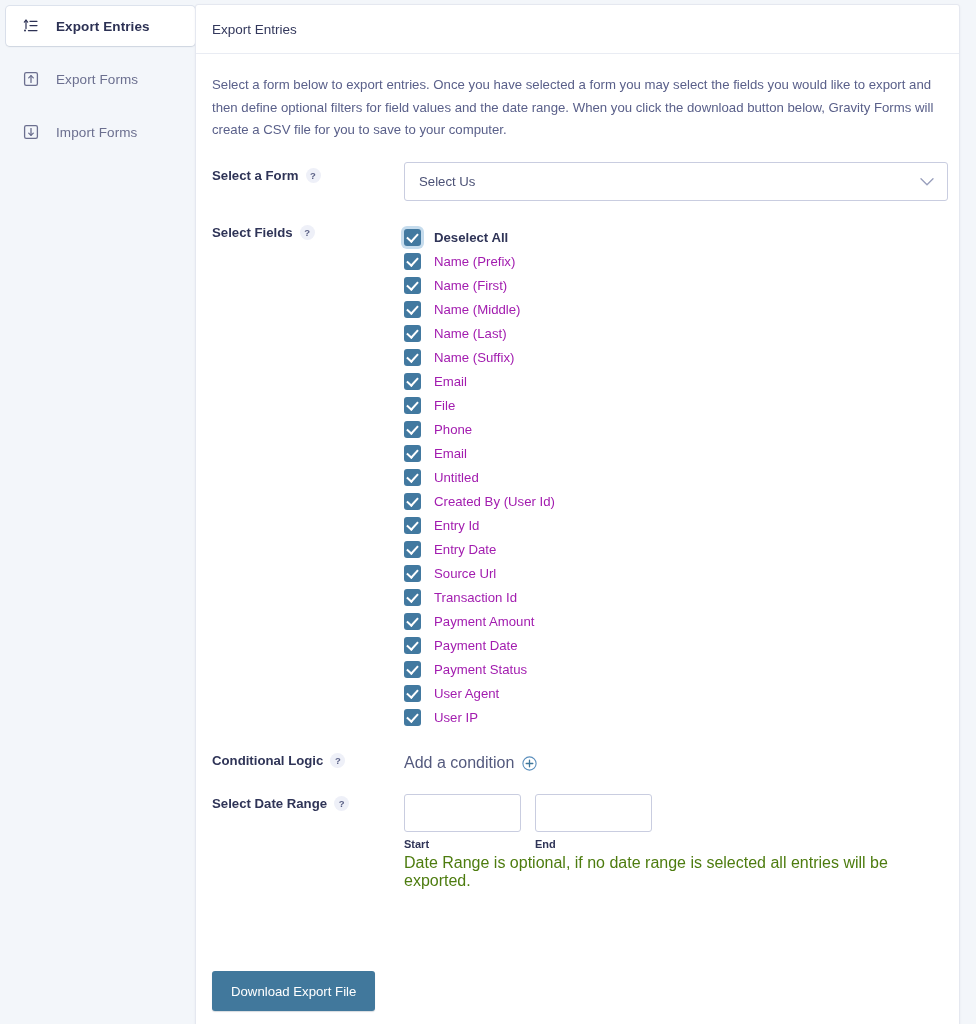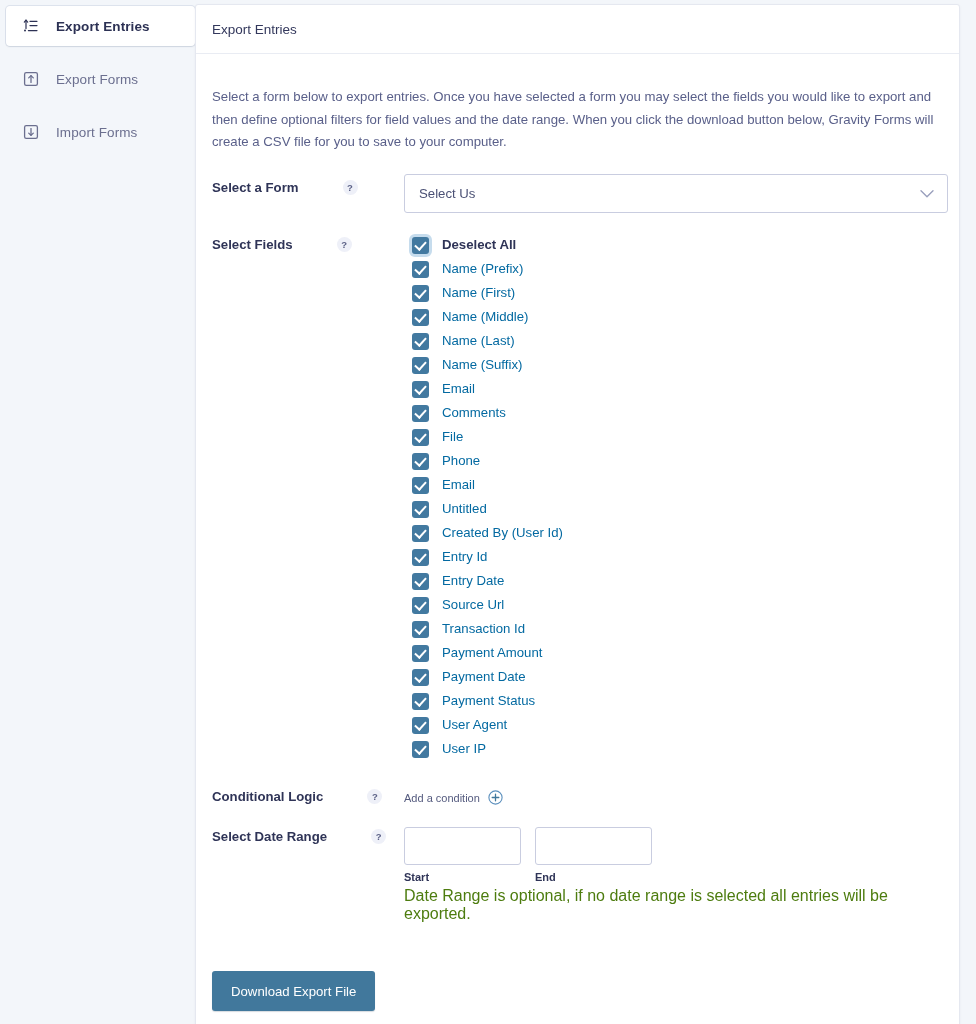--- a/index.html
+++ b/index.html
@@ -71,38 +71,37 @@
     font-size: 13.5px;
     color: #33385c;
   }
   .panel-body { padding: 20px 16px 0 16px; }
 
   .intro {
     color: #5a608a;
     font-size: 13.2px;
     line-height: 1.72;
     max-width: 742px;
-    margin: 12px 0 20px 0;
+    margin: 0 0 20px 0;
   }
 
   .row {
     display: flex;
     align-items: flex-start;
     margin-bottom: 22px;
   }
   .row-label {
     width: 192px;
     flex: 0 0 192px;
     padding-top: 6px;
     font-size: 13.2px;
     font-weight: 700;
     color: #2f3457;
     display: flex;
     align-items: center;
-    gap: 37px;
   }
   .row-label.tight { padding-top: 2px; }
   .help {
     display: inline-flex;
     align-items: center;
     justify-content: center;
     width: 15px; height: 15px;
     margin-left: 7px;
     border-radius: 50%;
     background: #eef0f8;
@@ -133,22 +132,22 @@
     position: absolute;
     right: 13px; top: 50%;
     transform: translateY(-50%);
     pointer-events: none;
   }
 
   
   .cb-list { padding-top: 2px; }
   .cb-row {
     display: flex;
+    align-items: center;
     height: 24px;
-    margin-left: 8px;
   }
   .cb {
     width: 17px; height: 17px;
     flex: 0 0 17px;
     border-radius: 3px;
     background: #4279a0;
     position: relative;
     cursor: pointer;
     margin-right: 13px;
   }
@@ -159,33 +158,33 @@
     width: 5px; height: 9px;
     border: solid #fff;
     border-width: 0 2px 2px 0;
     transform: rotate(42deg);
   }
   .cb.focused {
     box-shadow: 0 0 0 3px #c6dced;
   }
   .cb-label {
     font-size: 13.2px;
-    color: #0369a1;
+    color: #a21caf;
     white-space: nowrap;
   }
   .cb-row.head .cb-label {
     color: #2f3457;
     font-weight: 700;
   }
 
   
   .cond {
     display: flex;
     align-items: center;
-    font-size: 11px;
+    font-size: 16px;
     color: #545a7e;
     padding-top: 3px;
   }
   .cond .plus {
     margin-left: 8px;
     display: inline-flex;
     cursor: pointer;
   }
   .cond-link { cursor: pointer; }
 
@@ -224,20 +223,21 @@
     height: 40px;
     padding: 0 19px;
     border: none;
     border-radius: 3px;
     background: #41789c;
     color: #ffffff;
     font-family: "Liberation Sans", sans-serif;
     font-size: 13.2px;
     cursor: pointer;
     box-shadow: 0 1px 1px rgba(30,50,80,.18);
+    margin-top: 33px;
   }
 </style>
 </head>
 <body>
 
 <div class="page">
 
   <div class="sidebar">
 
     <div class="nav-item active">
@@ -330,24 +330,20 @@
                 <span class="cb"></span>
                 <span class="cb-label">Name (Last)</span>
               </div>
               <div class="cb-row">
                 <span class="cb"></span>
                 <span class="cb-label">Name (Suffix)</span>
               </div>
               <div class="cb-row">
                 <span class="cb"></span>
                 <span class="cb-label">Email</span>
-              </div>
-              <div class="cb-row">
-                <span class="cb"></span>
-                <span class="cb-label">Comments</span>
               </div>
               <div class="cb-row">
                 <span class="cb"></span>
                 <span class="cb-label">File</span>
               </div>
               <div class="cb-row">
                 <span class="cb"></span>
                 <span class="cb-label">Phone</span>
               </div>
               <div class="cb-row">

